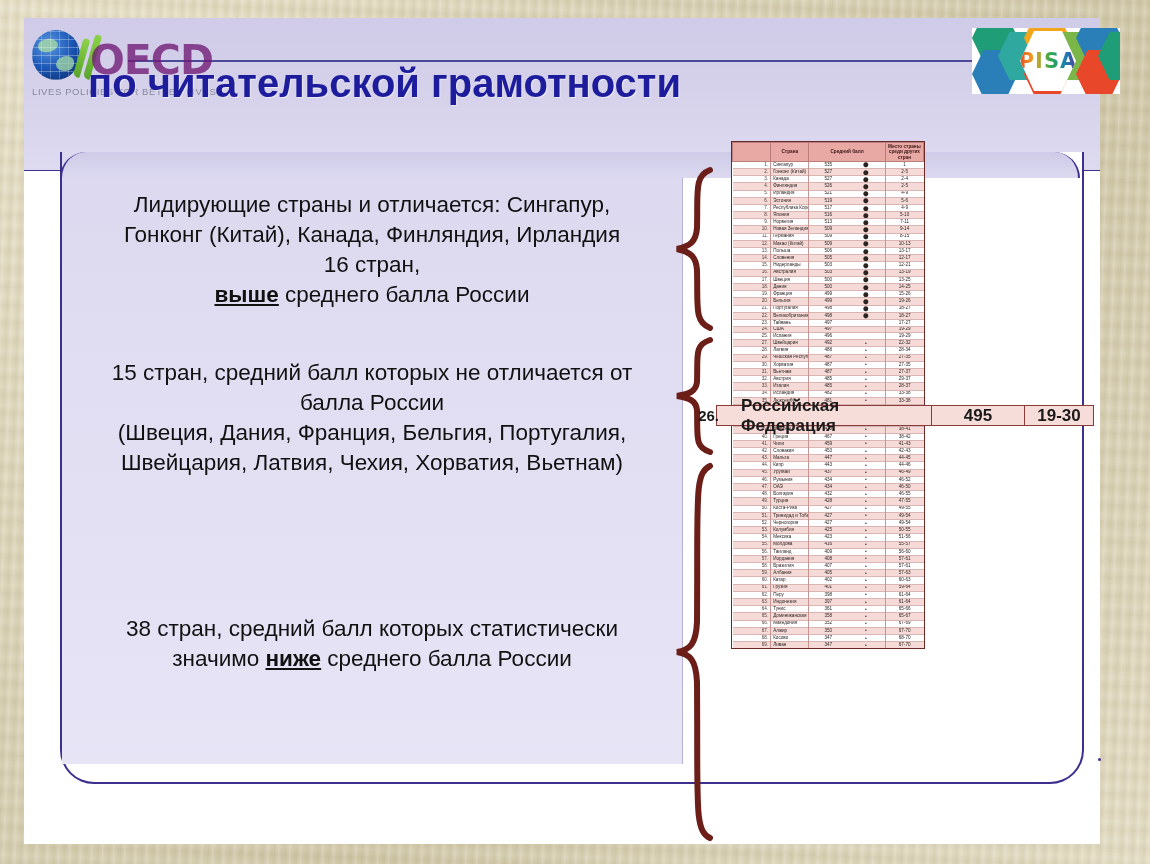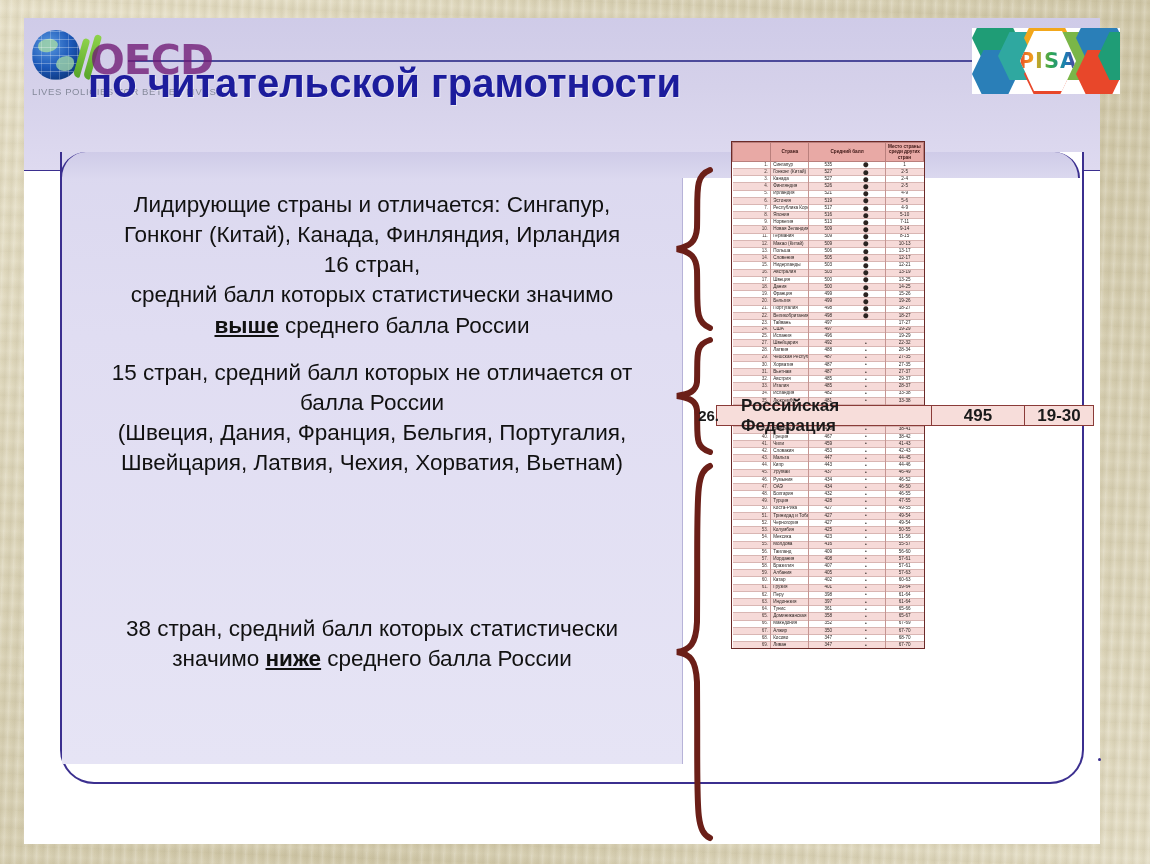--- a/index.html
+++ b/index.html
@@ -217,21 +217,20 @@
 </div>
 
 <div id="title">
   <span class="l2">по читательской грамотности</span>
 </div>
 
 <div class="tblock" id="block1">
     <div>Лидирующие страны и отличается: Сингапур,</div>
     <div>Гонконг (Китай), Канада, Финляндия, Ирландия</div>
     <div>16 стран,</div>
-    <div>средний балл которых статистически значимо</div>
     <div><b>выше</b> среднего балла России</div>
   </div>
 <div class="tblock" id="block2">
     <div>15 стран, средний балл которых не отличается от</div>
     <div>балла России</div>
     <div>(Швеция, Дания, Франция, Бельгия, Португалия,</div>
     <div>Швейцария, Латвия, Чехия, Хорватия, Вьетнам)</div>
   </div>
 <div class="tblock" id="block3">
     <div>38 стран, средний балл которых статистически</div>

